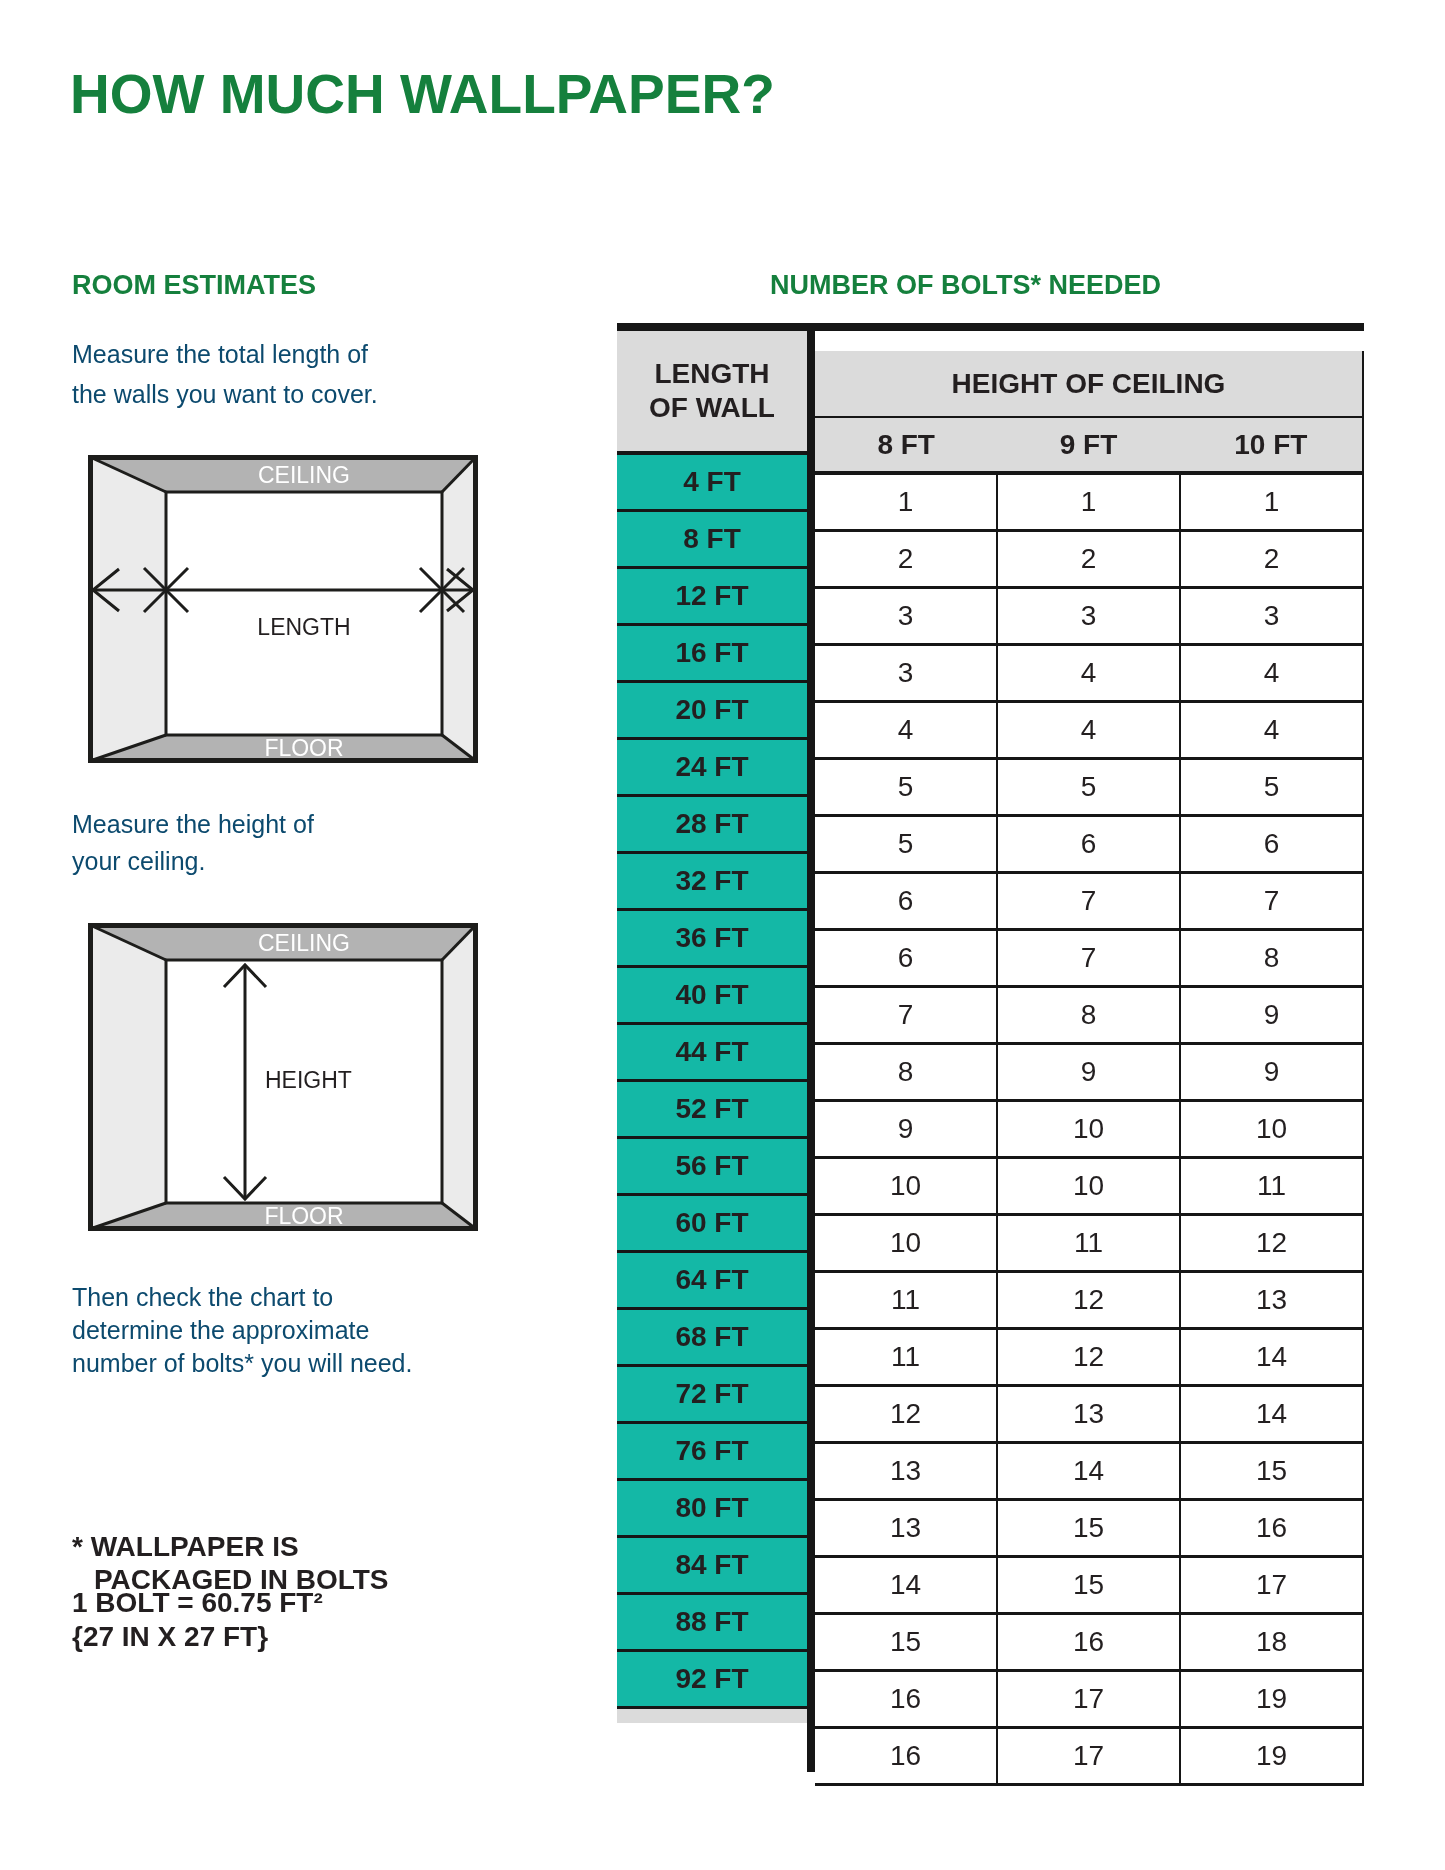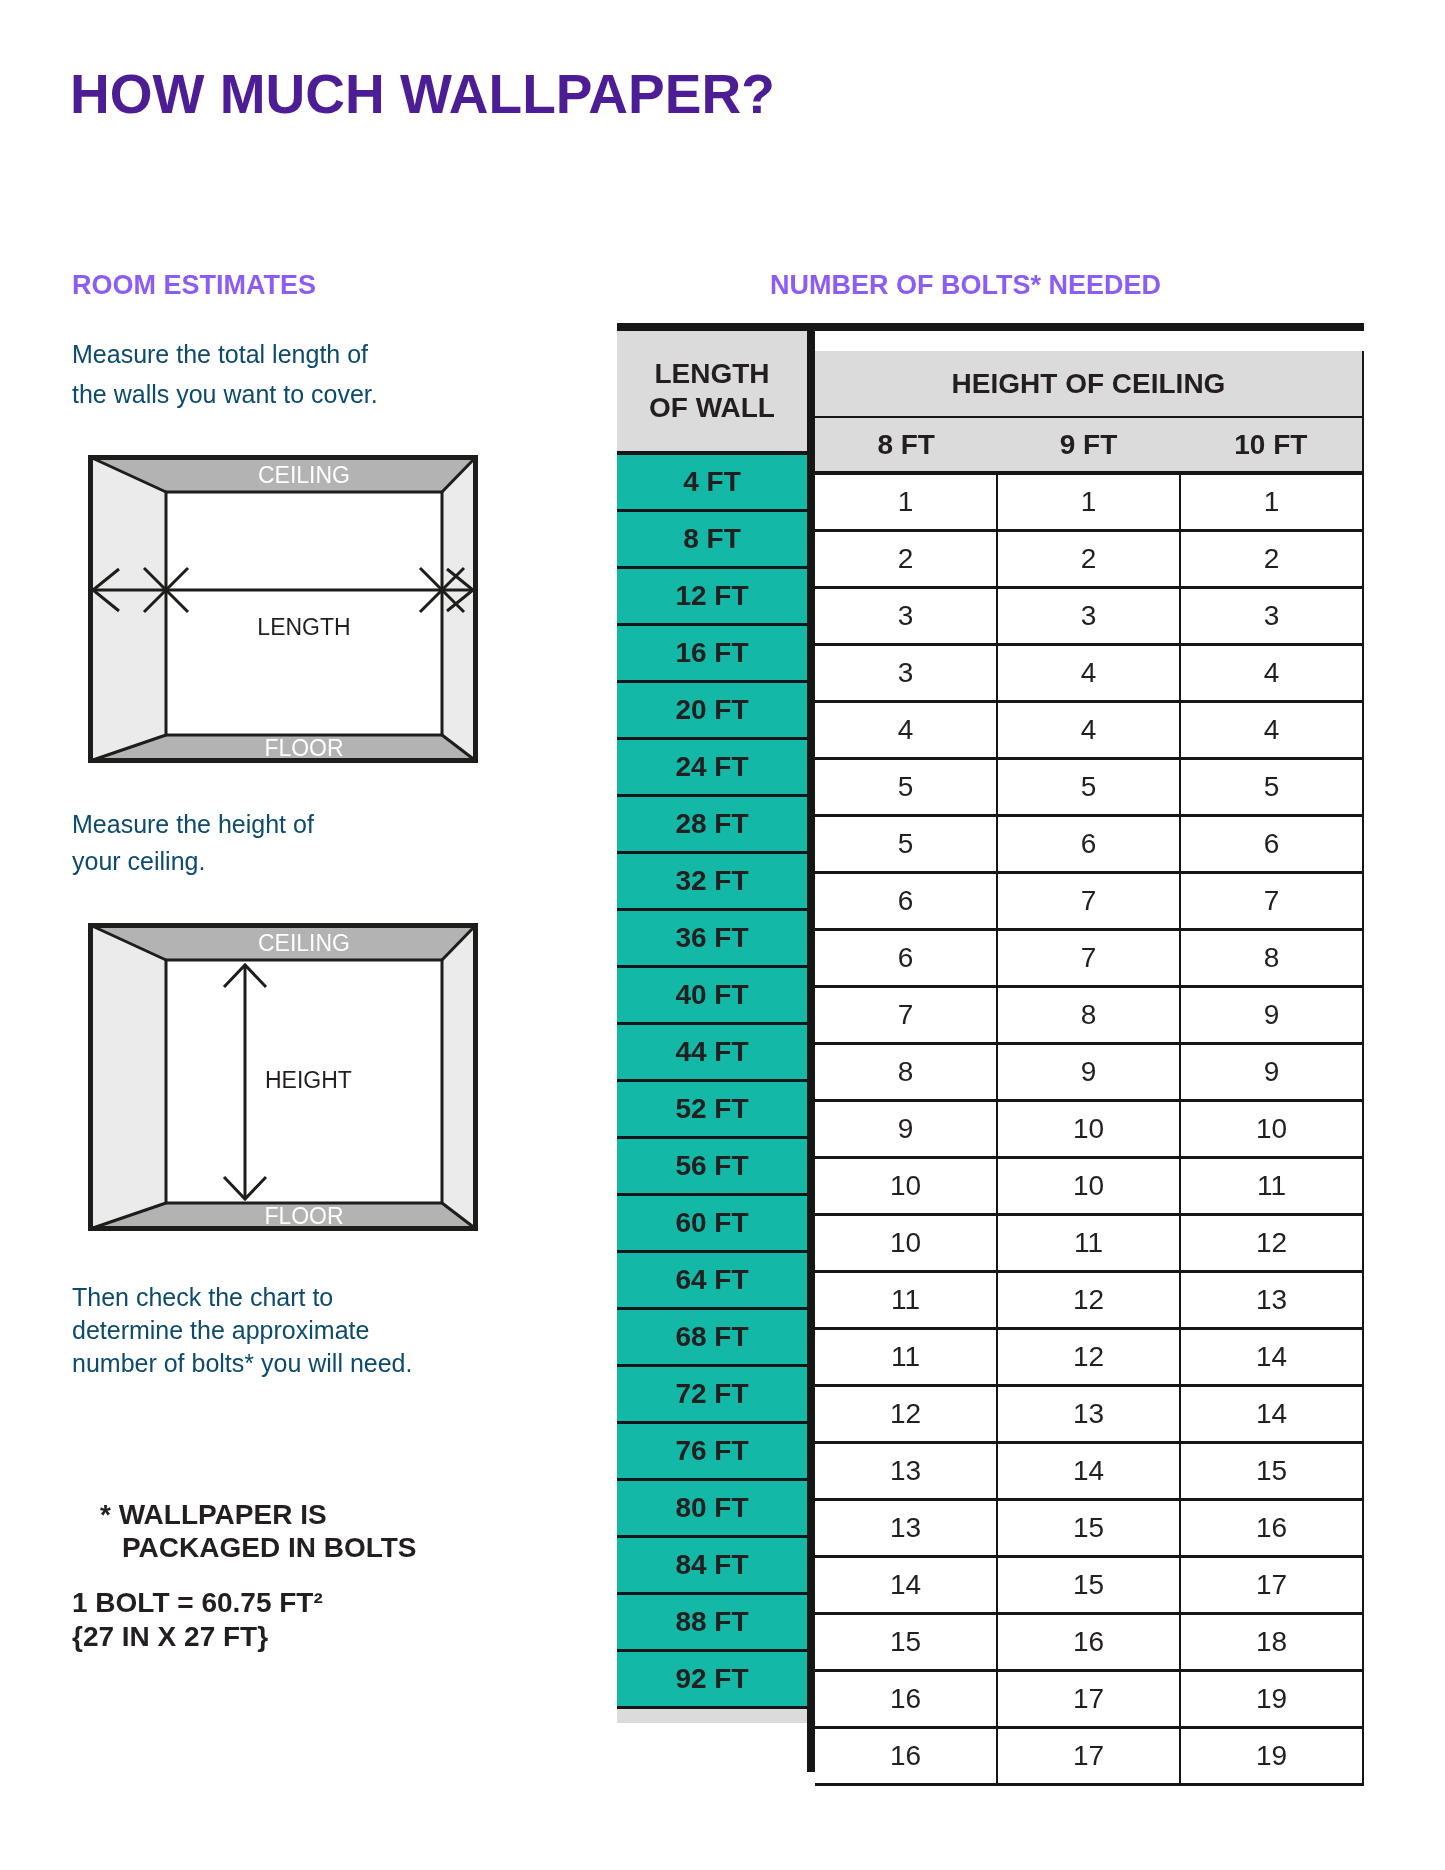--- a/index.html
+++ b/index.html
@@ -3,29 +3,29 @@
 <meta charset="utf-8">
 <style>
   html,body{margin:0;padding:0;background:#ffffff;}
   #canvas{
     position:relative;width:1445px;height:1870px;background:#ffffff;overflow:hidden;
     font-family:"Liberation Sans","DejaVu Sans",sans-serif;color:#231f20;
   }
   .abs{position:absolute;}
 
   
-  .page-title{left:70px;top:62px;font-size:55px;font-weight:700;color:#4c1d95;letter-spacing:0px;}
-  .sec-head{font-size:27px;font-weight:700;color:#8b5cf6;}
+  .page-title{left:70px;top:62px;font-size:55px;font-weight:700;color:#15803d;letter-spacing:0px;}
+  .sec-head{font-size:27px;font-weight:700;color:#15803d;}
   .room-head{left:72px;top:270px;}
   .bolts-head{left:592px;top:270px;width:747px;text-align:center;}
   .body-text{font-size:25px;color:#0c4a6e;}
   .p1{left:72px;top:334px;line-height:40px;}
   .p2{left:72px;top:806px;line-height:37px;}
   .p3{left:72px;top:1281px;line-height:33px;}
-  .note-text{left:72px;top:1498px;font-size:28px;font-weight:700;line-height:33px;margin-left:28px;}
+  .note-text{left:72px;top:1530px;font-size:28px;font-weight:700;line-height:33px;}
   .note-text .indent{padding-left:22px;}
   .bolt-text{left:72px;top:1586px;font-size:28px;font-weight:700;line-height:34px;}
 
   
   .diagram{width:390px;height:308px;}
   .dg1{left:88px;top:455px;}
   .dg2{left:88px;top:923px;}
   svg text{font-family:"Liberation Sans","DejaVu Sans",sans-serif;}
 
   

